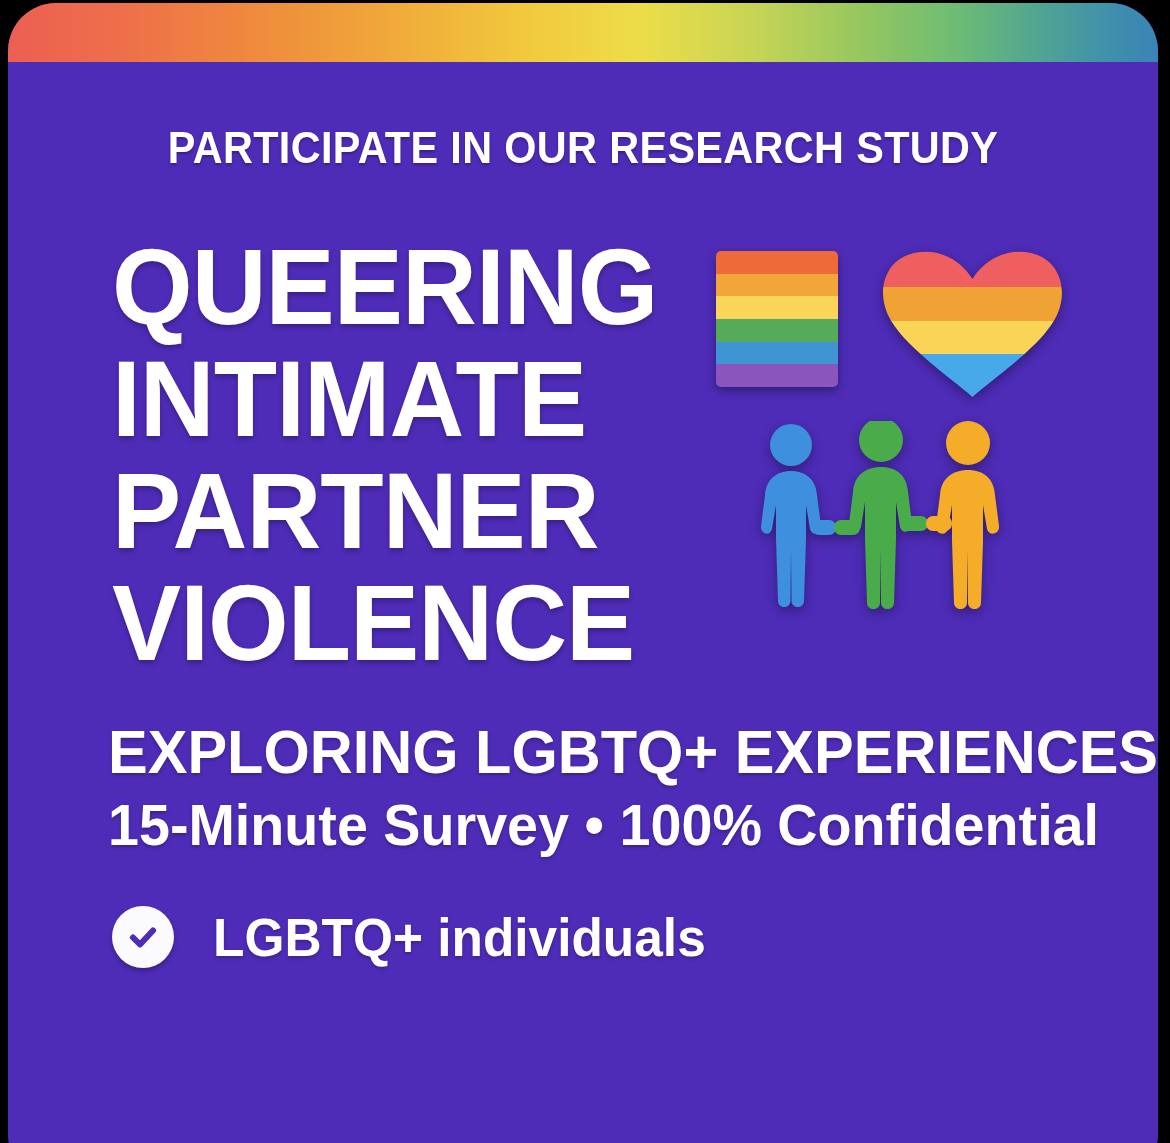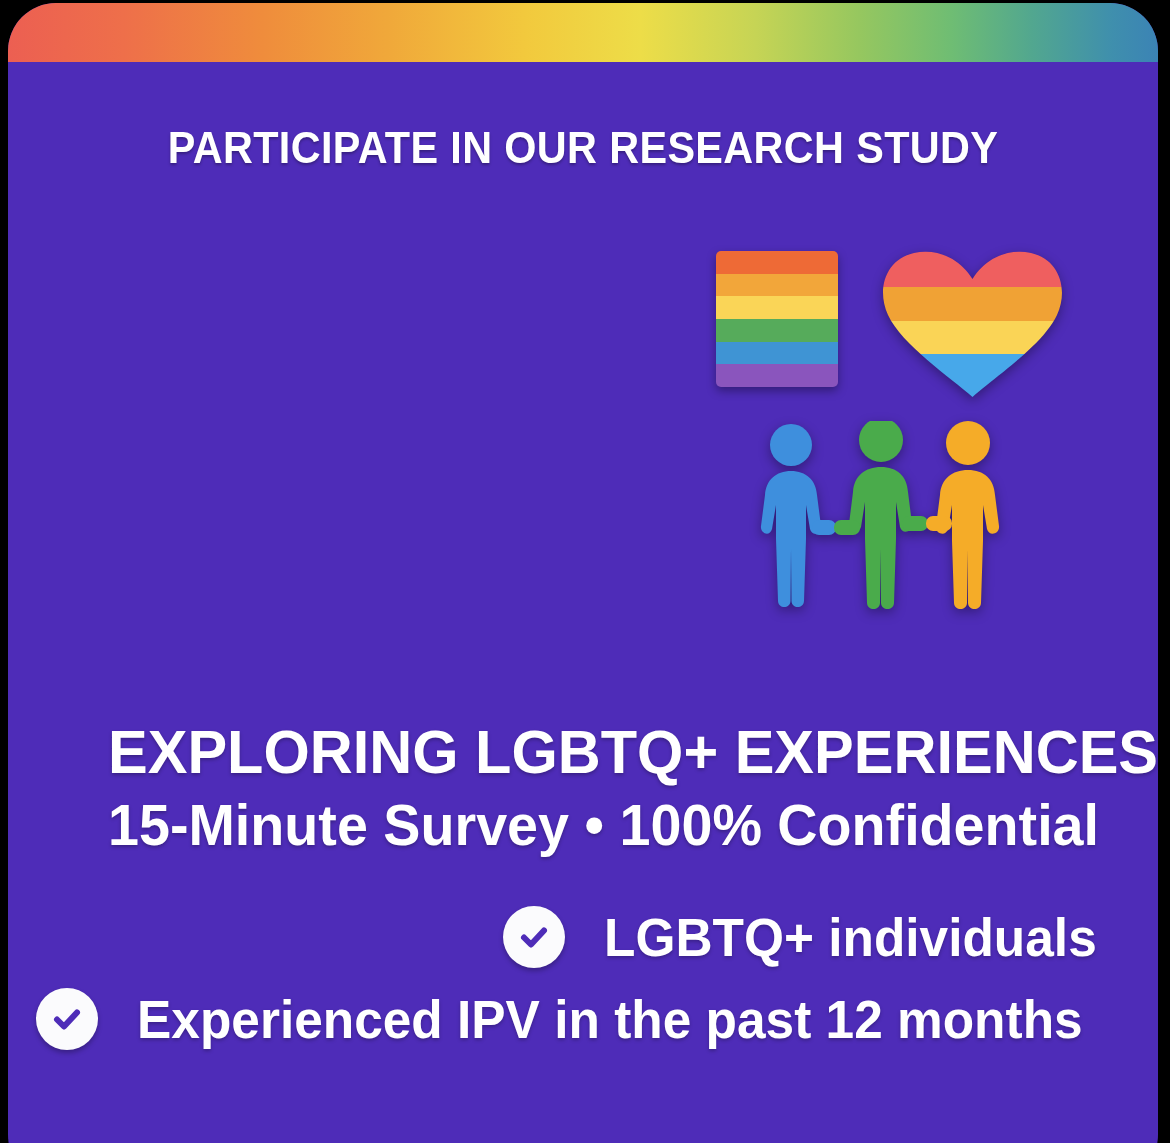--- a/index.html
+++ b/index.html
@@ -162,21 +162,20 @@
     position: absolute;
     left: 104px;
     top: 893px;
     width: 1000px;
   }
   .eligibility-item {
     display: flex;
     align-items: center;
     height: 82px;
     gap: 39px;
-    justify-content: flex-end;
   }
   .check-badge {
     flex: 0 0 auto;
     width: 62px;
     height: 62px;
     border-radius: 50%;
     background: #fbfbfd;
     display: flex;
     align-items: center;
     justify-content: center;
@@ -197,20 +196,26 @@
 </style>
 </head>
 <body>
 
 <div id="flyer-card">
 
   <div id="rainbow-bar"></div>
 
   <div id="eyebrow">PARTICIPATE IN OUR RESEARCH STUDY</div>
 
+  <div id="headline">
+    <div class="hl-line">QUEERING</div>
+    <div class="hl-line">INTIMATE</div>
+    <div class="hl-line">PARTNER</div>
+    <div class="hl-line">VIOLENCE</div>
+  </div>
 
   <div id="art-column">
 
     <div id="pride-flag">
       <div class="stripe" style="background:#ee6a36"></div>
       <div class="stripe" style="background:#f2a63a"></div>
       <div class="stripe" style="background:#fad557"></div>
       <div class="stripe" style="background:#56ab5b"></div>
       <div class="stripe" style="background:#3f94d4"></div>
       <div class="stripe" style="background:#8a55bd"></div>
@@ -289,23 +294,15 @@
     <div class="eligibility-item">
       <span class="check-badge">
         <svg width="38" height="38" viewBox="0 0 38 38">
           <path d="M9 19.5 L16 26.5 L29 12.5" fill="none" stroke="#4e2cb8" stroke-width="6" stroke-linecap="round" stroke-linejoin="round"></path>
         </svg>
       </span>
       <span class="eligibility-label">LGBTQ+ individuals</span>
     </div>
 
 
-    <div class="eligibility-item">
-      <span class="check-badge">
-        <svg width="38" height="38" viewBox="0 0 38 38">
-          <path d="M9 19.5 L16 26.5 L29 12.5" fill="none" stroke="#4e2cb8" stroke-width="6" stroke-linecap="round" stroke-linejoin="round"></path>
-        </svg>
-      </span>
-      <span class="eligibility-label">Experienced IPV in the past 12 months</span>
-    </div>
 
   </div>
 </div>
 
 </body></html>

